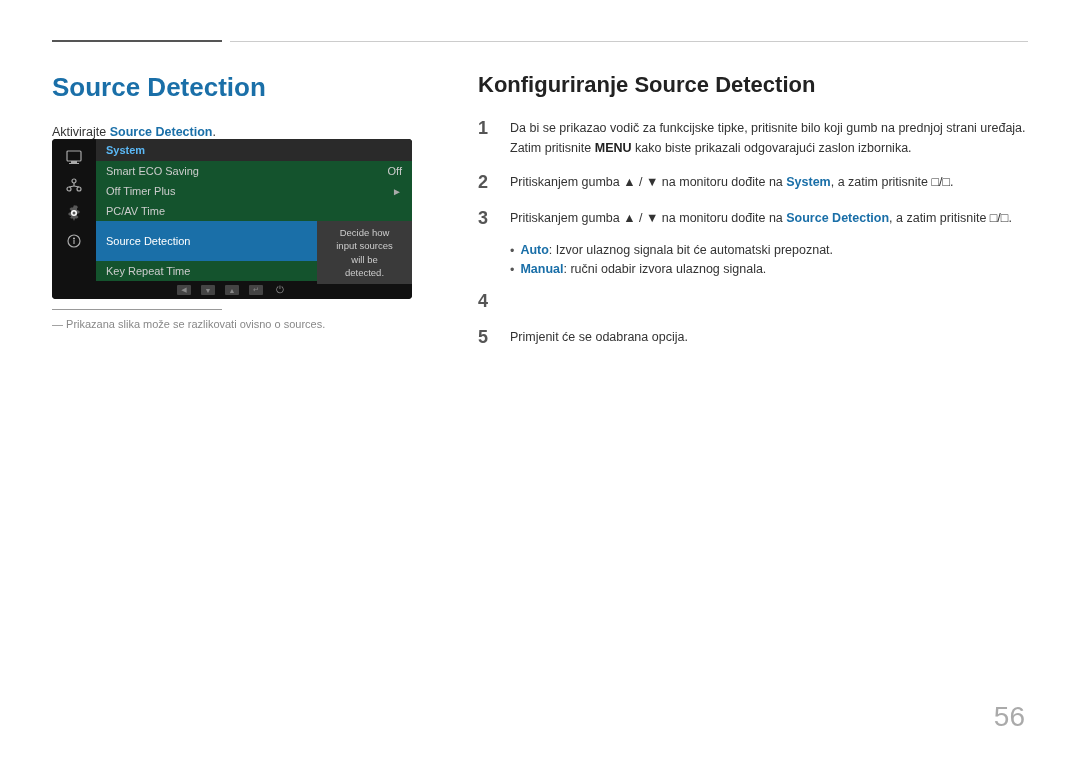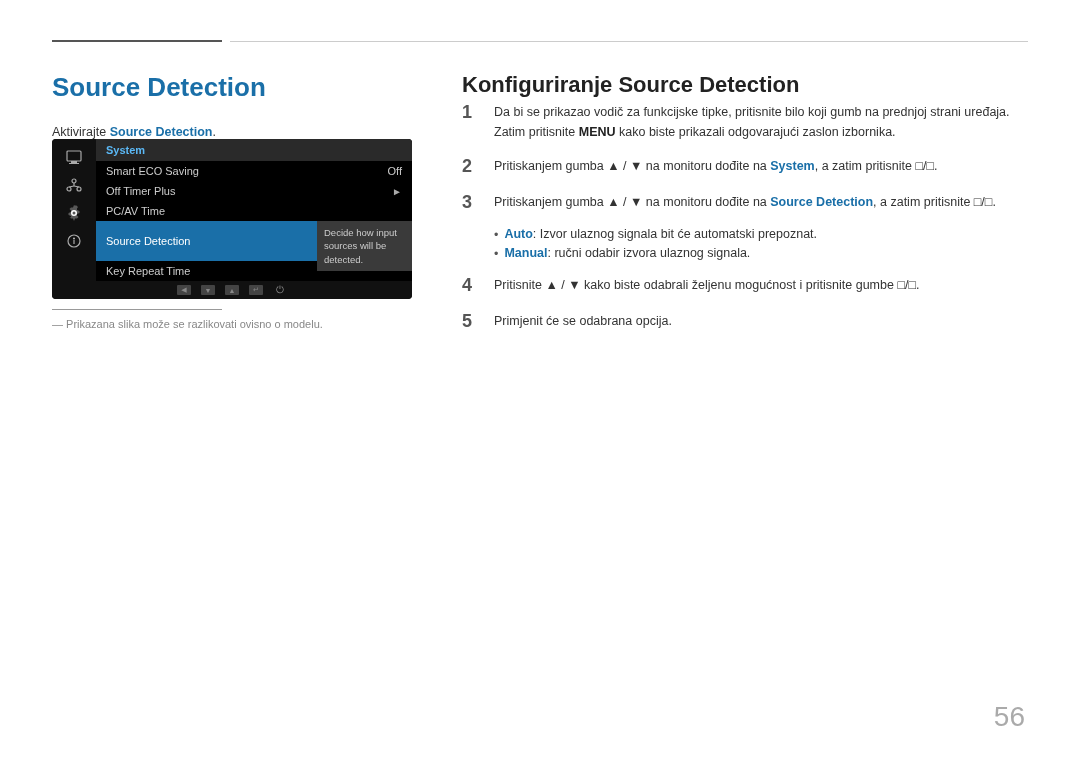--- a/index.html
+++ b/index.html
@@ -36,21 +36,21 @@
     }
     .divider-long {
       flex: 1;
       height: 1px;
       background: #ccc;
     }
 
     
     .main-content {
       display: flex;
-      gap: 0;
+      gap: 16px;
       flex: 1;
     }
 
     
     .left-col {
       width: 390px;
       flex-shrink: 0;
       padding-right: 30px;
     }
 
@@ -120,21 +120,21 @@
 
     .menu-header {
       background: #2a2a2a;
       padding: 5px 10px;
       color: #5bb8f5;
       font-weight: bold;
       font-size: 11px;
     }
 
     .menu-items {
-      background: #000000;
+      background: #14532d;
     }
 
     .menu-item {
       padding: 4px 10px;
       color: #ccc;
       font-size: 11px;
       display: flex;
       justify-content: space-between;
       align-items: center;
     }
@@ -177,22 +177,23 @@
 
     
     .tooltip-box {
       position: absolute;
       right: 0;
       top: 0;
       width: 95px;
       background: #3a3a3a;
       color: #ccc;
       font-size: 9.5px;
-      padding: 5px 7px;
+      padding: 5px 19px;
       line-height: 1.4;
+      text-align: center;
     }
 
     
     .monitor-bottom {
       background: #111;
       padding: 4px 8px;
       display: flex;
       justify-content: center;
       gap: 10px;
       align-items: center;
@@ -232,21 +233,21 @@
     
     .right-col {
       flex: 1;
       padding-left: 20px;
     }
 
     .right-title {
       font-size: 22px;
       font-weight: bold;
       color: #222;
-      margin-bottom: 4px;
+      margin-bottom: 20px;
     }
 
     .steps-list {
       list-style: none;
     }
 
     .step-item {
       display: flex;
       gap: 12px;
       margin-bottom: 14px;
@@ -407,21 +408,21 @@
         <div class="monitor-bottom">
           <div class="monitor-btn">◀</div>
           <div class="monitor-btn">▼</div>
           <div class="monitor-btn">▲</div>
           <div class="monitor-btn">↵</div>
           <div class="monitor-btn power">⏻</div>
         </div>
       </div>
 
       <div class="bottom-divider"></div>
-      <p class="note-text">― Prikazana slika može se razlikovati ovisno o modelu.</p>
+      <p class="note-text">― Prikazana slika može se razlikovati ovisno o sources.</p>
     </div>
 
     <div class="right-col">
       <h2 class="right-title">Konfiguriranje Source Detection</h2>
 
       <ol class="steps-list">
 
         <li class="step-item">
           <span class="step-number">1</span>
           <span class="step-text">
@@ -451,23 +452,20 @@
             </li>
             <li class="bullet-item">
               <span class="bullet-dot">•</span>
               <span><span class="term">Manual</span>: ručni odabir izvora ulaznog signala.</span>
             </li>
           </ul>
         </li>
 
         <li class="step-item">
           <span class="step-number">4</span>
-          <span class="step-text">
-            Pritisnite ▲ / ▼ kako biste odabrali željenu mogućnost i pritisnite gumbe □/□.
-          </span>
         </li>
 
         <li class="step-item">
           <span class="step-number">5</span>
           <span class="step-text">
             Primjenit će se odabrana opcija.
           </span>
         </li>
 
       </ol>

